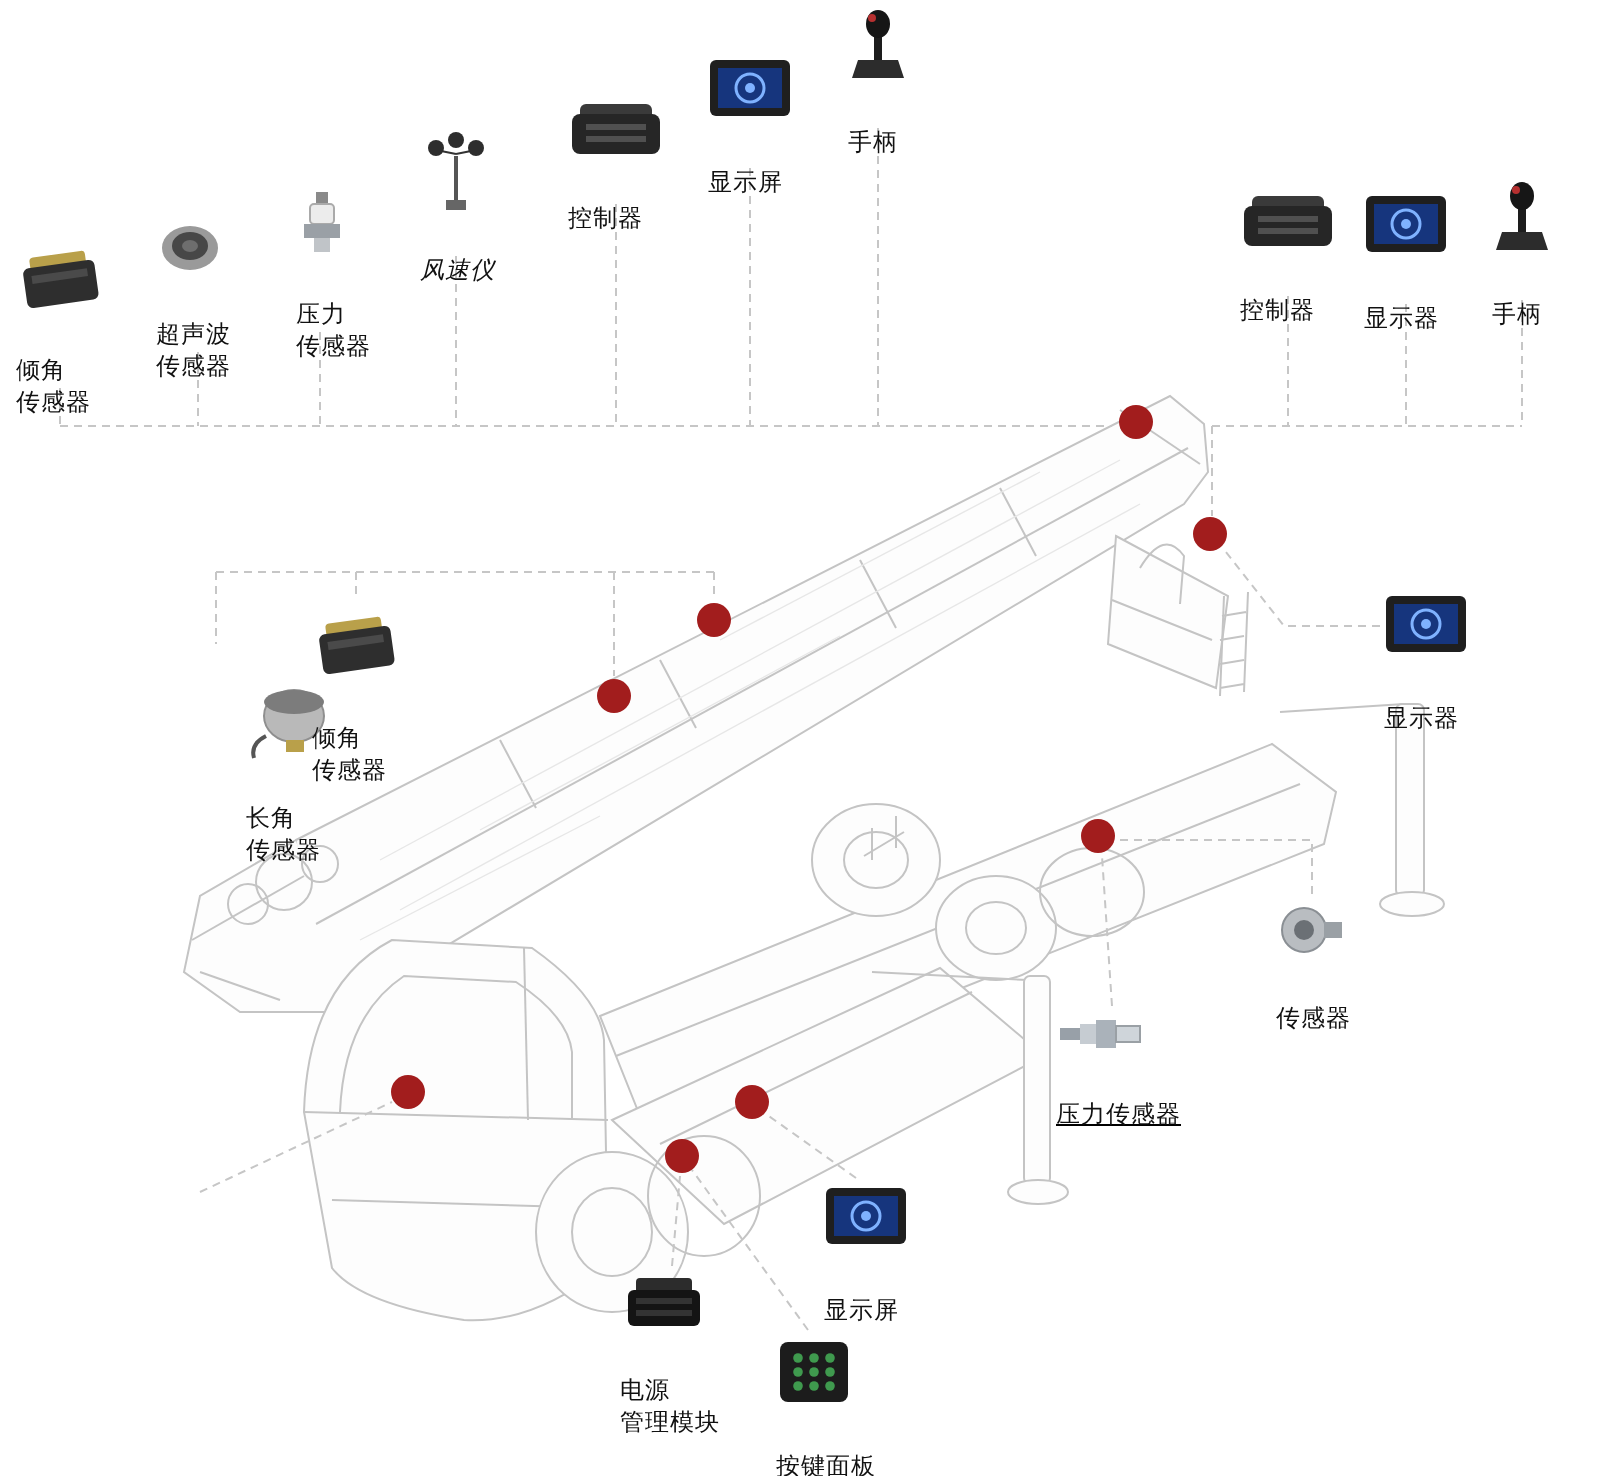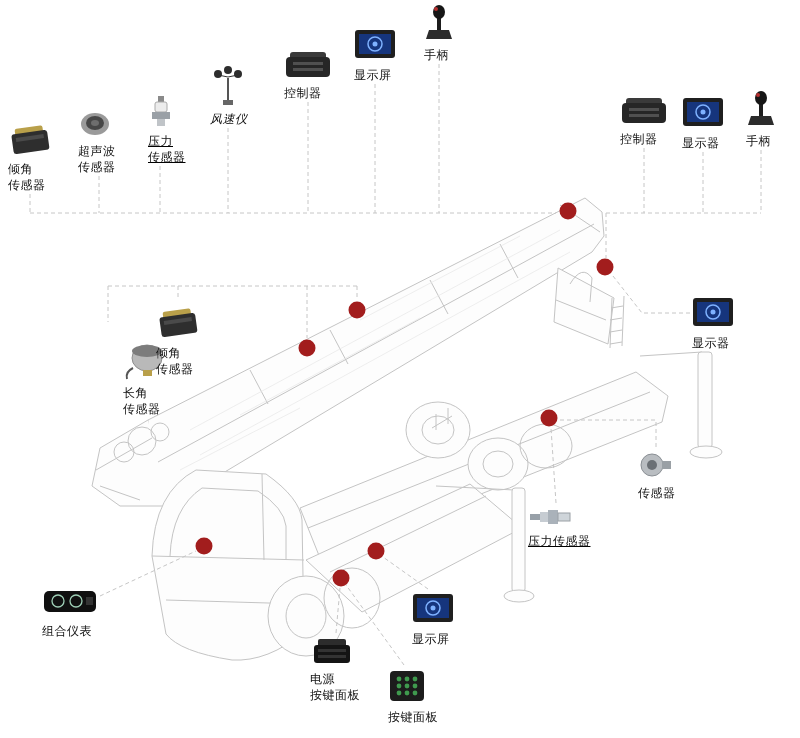--- a/index.html
+++ b/index.html
@@ -3,21 +3,21 @@
 <meta charset="utf-8">
 <style>
   * { margin:0; padding:0; box-sizing:border-box; }
   html,body { width:800px; height:738px; }
   body {
     font-family:"Liberation Sans","DejaVu Sans",sans-serif;
     background:#ffffff;
   }
   .stage { position:relative; width:800px; height:738px; background:#fff; overflow:hidden; }
   .layer { position:absolute; left:0; top:0; }
-  .comp { position:absolute; display:flex; flex-direction:column; align-items:flex-start; gap:1px; z-index:5; }
+  .comp { position:absolute; display:flex; flex-direction:column; align-items:flex-start; gap:16px; z-index:5; }
   .comp .icon { display:block; }
   .comp .label {
     font-size:12px; line-height:16px; color:var(--label,#111);
     white-space:pre-line; letter-spacing:0.5px;
   }
   .dash { stroke:var(--line,#c6c6c6); stroke-width:1; fill:none; stroke-dasharray:4 3; }
   .dot  { fill:var(--dot,#a21d1d); }
   .sk   { stroke:var(--sketch,#c4c4c4); stroke-width:1; fill:none; }
   .skf  { stroke:var(--sketch,#c4c4c4); stroke-width:1; fill:#fdfdfd; }
   .hatch{ stroke:#e7e7e7; stroke-width:0.7; fill:none; }
@@ -160,21 +160,21 @@
       <svg width="34" height="28">
           <ellipse cx="17" cy="14" rx="14" ry="11" fill="#9a9a9a"></ellipse>
           <ellipse cx="17" cy="13" rx="9" ry="7" fill="#474747"></ellipse>
           <ellipse cx="17" cy="13" rx="4" ry="3" fill="#6e6e6e"></ellipse>
         </svg>
     </span>
     <div class="label">超声波
 传感器</div>
   </div>
 
-  <div class="comp" style="left:148px; top:94px;text-decoration:underline;">
+  <div class="comp" style="left:148px; top:94px;">
     <span class="icon">
       <svg width="26" height="34">
           <rect x="10" y="2" width="6" height="6" fill="#8a8a8a"></rect>
           <rect x="7" y="8" width="12" height="10" rx="2" fill="#ececec" stroke="#aaa"></rect>
           <rect x="4" y="18" width="18" height="7" fill="#9aa0a6"></rect>
           <rect x="9" y="25" width="8" height="7" fill="#c0c4c8"></rect>
         </svg>
     </span>
     <div class="label">压力
 传感器</div>
@@ -337,34 +337,23 @@
   <div class="comp" style="left:310px; top:636px;">
     <span class="icon">
       <svg width="44" height="30">
           <rect x="8" y="3" width="28" height="9" rx="2" fill="#2c2c2c"></rect>
           <rect x="4" y="9" width="36" height="18" rx="3" fill="#141414"></rect>
           <rect x="8" y="13" width="28" height="3" fill="#333"></rect>
           <rect x="8" y="19" width="28" height="3" fill="#333"></rect>
         </svg>
     </span>
     <div class="label">电源
-按键面板</div>
-  </div>
-
-  <div class="comp" style="left:42px; top:584px;">
-    <span class="icon">
-      <svg width="56" height="34">
-          <rect x="2" y="7" width="52" height="21" rx="5" fill="#101010"></rect>
-          <circle cx="16" cy="17" r="6" fill="none" stroke="#9fd0b7" stroke-width="1.3"></circle>
-          <circle cx="34" cy="17" r="6" fill="none" stroke="#9fd0b7" stroke-width="1.3"></circle>
-          <rect x="44" y="13" width="7" height="8" fill="#333"></rect>
-        </svg>
-    </span>
-    <div class="label">组合仪表</div>
-  </div>
+管理模块</div>
+  </div>
+
 
   <div class="comp" style="left:86px; top:338px;margin-left:37px;">
     <span class="icon">
       <svg width="44" height="42">
           <ellipse cx="24" cy="20" rx="15" ry="13" fill="#b9b9b9" stroke="#8f8f8f"></ellipse>
           <ellipse cx="24" cy="13" rx="15" ry="6" fill="#7c7c7c"></ellipse>
           <rect x="20" y="32" width="9" height="6" fill="#b9a04a"></rect>
           <path d="M10 30 q-8 4 -6 11" stroke="#555" fill="none" stroke-width="2"></path>
         </svg>
     </span>

